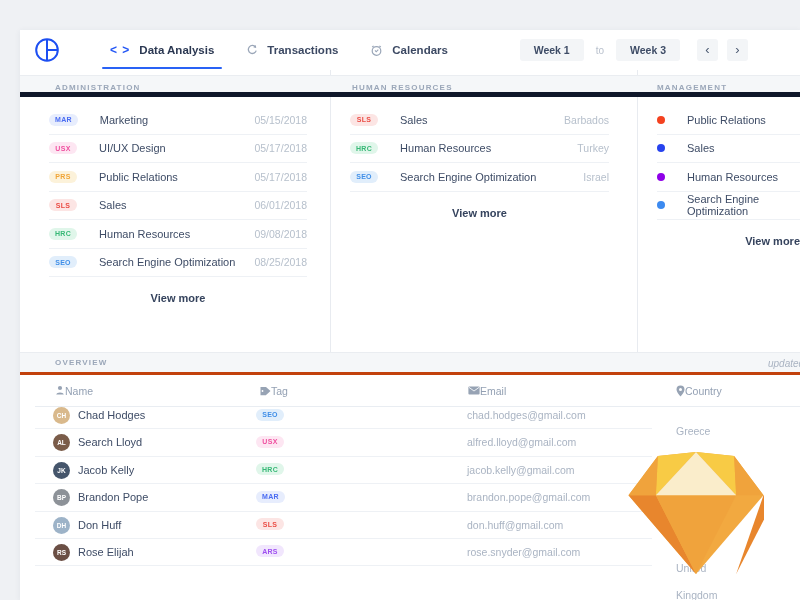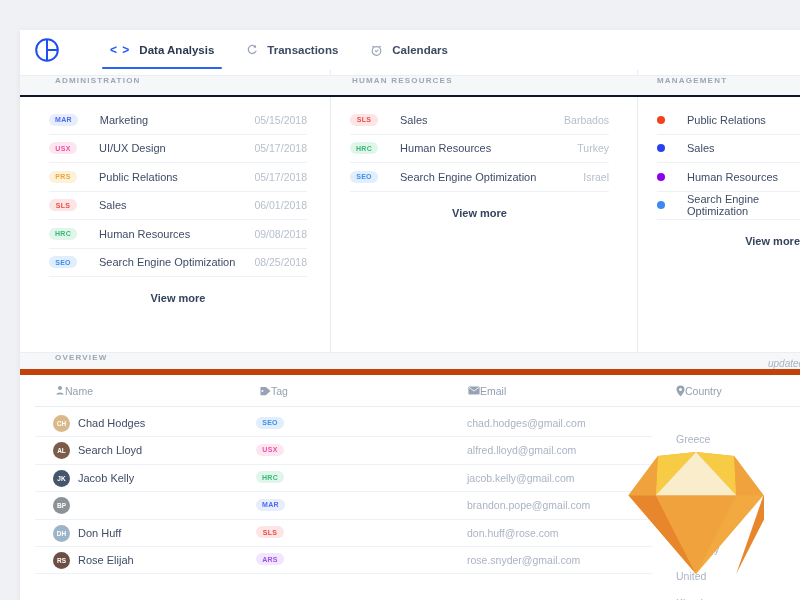--- a/index.html
+++ b/index.html
@@ -24,26 +24,26 @@
   .hdr-right { margin-left:auto; margin-right:52px; display:flex; align-items:center; gap:9px; }
   .wk-btn { height:22px; padding:0 14px; background:#f3f5f7; border:none; border-radius:3px;
             font-family:inherit; font-size:10.5px; font-weight:600; color:#3e4c66; cursor:pointer; }
   .to-lbl { font-size:10px; color:#b9c1cd; margin:0 3px; }
   .nav-btn { width:21px; height:22px; background:#f3f5f7; border:none; border-radius:3px;
              font-family:inherit; font-size:13px; line-height:20px; color:#4a5870; cursor:pointer; }
 
   
   .vdiv { position:absolute; top:40px; height:282px; width:1px; background:#e8ebf0; }
   .sect-bar { position:absolute; top:45px; height:22px; background:#f5f7f9;
-              border-top:1px solid #eaedf1; border-bottom:2px solid #0f172a;
-              display:flex; align-items:flex-start; font-size:8px; font-weight:700;
+              border-top:1px solid #eaedf1; border-bottom:5px solid #0f172a;
+              display:flex; align-items:flex-end; font-size:8px; font-weight:700;
               letter-spacing:1.2px; color:#9ba7b9; }
   .ov-bar { position:absolute; top:322px; left:0; width:780px; height:23px; background:#f5f7f9;
-            border-top:1px solid #eaedf1; border-bottom:6px solid #c2410c;
-            display:flex; align-items:flex-start; font-size:8px; font-weight:700;
+            border-top:1px solid #eaedf1; border-bottom:3px solid #c2410c;
+            display:flex; align-items:center; font-size:8px; font-weight:700;
             letter-spacing:1.2px; color:#9ba7b9; }
   .ov-note { position:absolute; left:748px; top:5px; font-size:10px; font-style:italic;
              font-weight:400; letter-spacing:0; color:#a9b3c2; white-space:nowrap; }
 
   
   .plist { position:absolute; top:76px; }
   .prow { display:flex; align-items:center; height:28.5px; border-bottom:1px solid #eef1f5; cursor:pointer; }
   .prow .lbl { margin-left:10px; font-size:11px; color:#3e4c66;padding-left:12px; }
   .prow .val { margin-left:auto; font-size:10.5px; color:#b7c0cc; }
   .pill { display:inline-block; min-width:28px; text-align:center; padding:2.5px 6px;
@@ -58,21 +58,21 @@
   .dot { width:8px; height:8px; border-radius:50%; flex:0 0 auto; }
   .vm { height:28px; margin-top:7px; display:flex; align-items:center; justify-content:center;
         font-size:11px; font-weight:600; color:#35435d; cursor:pointer; }
   .vm-right { justify-content:flex-end; }
 
   
   .thead { position:absolute; top:345px; left:0; width:780px; height:31px; }
   .thead .th { position:absolute; top:0; height:31px; display:flex; align-items:center; 
                font-size:10.5px; color:#93a0b3; }
   .th-sep { position:absolute; top:376px; left:15px; width:765px; height:1px; background:#e9edf2; }
-  .tbody { position:absolute; top:380px; left:0; width:632px; }
+  .tbody { position:absolute; top:372px; left:0; width:632px; }
   .trow { position:relative; height:27.4px; cursor:pointer; }
   .trow .sep { position:absolute; bottom:0; left:15px; right:0; height:1px; background:#eef1f5; }
   .avatar { position:absolute; left:33px; top:5px; width:17px; height:17px; border-radius:50%;
             color:#fff; font-size:6.5px; font-weight:700; display:flex;
             align-items:center; justify-content:center; }
   .tname { position:absolute; left:58px; top:0; line-height:27.4px; font-size:11px; color:#3e4c66; }
   .tpill { position:absolute; left:236px; top:6.5px; }
   .temail { position:absolute; left:447px; top:0; line-height:27.4px; font-size:10.5px; color:#aab4c3; }
   .tcountry { position:absolute; left:656px; top:0; line-height:27.4px; font-size:10.5px; color:#aab4c3;margin-top:16px; }
 
@@ -105,20 +105,27 @@
       <div class="tab">
         <svg class="ic" width="13" height="13" viewBox="0 0 13 13">
           <circle cx="6.5" cy="7" r="4.3" fill="none" stroke="#9aa6b8" stroke-width="1.2"></circle>
           <path d="M5 6.4 6.2 7.8 8.3 5.6" fill="none" stroke="#9aa6b8" stroke-width="1.1"></path>
           <path d="M2.2 3.2 3.6 1.8 M10.8 3.2 9.4 1.8" fill="none" stroke="#9aa6b8" stroke-width="1.2"></path>
         </svg>
         <span>Calendars</span>
       </div>
     </div>
 
+    <div class="hdr-right">
+      <button class="wk-btn">Week 1</button>
+      <span class="to-lbl">to</span>
+      <button class="wk-btn">Week 3</button>
+      <button class="nav-btn" style="margin-left:8px">‹</button>
+      <button class="nav-btn">›</button>
+    </div>
   </div>
 
   <div class="vdiv" style="left:310px"></div>
   <div class="vdiv" style="left:617px"></div>
 
   <div class="sect-bar" style="left:0;width:310px;padding-left:35px">
     <span>ADMINISTRATION</span>
   </div>
   <div class="sect-bar" style="left:310px;width:307px;padding-left:22px">
     <span>HUMAN RESOURCES</span>
@@ -257,30 +264,31 @@
     <div class="trow">
       <span class="avatar" style="background: rgb(69, 85, 107);">JK</span>
       <span class="tname">Jacob Kelly</span>
       <span class="pill tpill pill-hrc">HRC</span>
       <span class="temail">jacob.kelly@gmail.com</span>
       <span class="tcountry"></span>
       <span class="sep"></span>
     </div>
     <div class="trow">
       <span class="avatar" style="background: rgb(141, 146, 152);">BP</span>
+      <span class="tname">Brandon Pope</span>
       <span class="pill tpill pill-mar">MAR</span>
       <span class="temail">brandon.pope@gmail.com</span>
       <span class="tcountry"></span>
       <span class="sep"></span>
     </div>
     <div class="trow">
       <span class="avatar" style="background: rgb(157, 179, 200);">DH</span>
       <span class="tname">Don Huff</span>
       <span class="pill tpill pill-sls">SLS</span>
-      <span class="temail">don.huff@rose.com</span>
+      <span class="temail">don.huff@gmail.com</span>
       <span class="tcountry">Germany</span>
       <span class="sep"></span>
     </div>
     <div class="trow">
       <span class="avatar" style="background: rgb(107, 79, 69);">RS</span>
       <span class="tname">Rose Elijah</span>
       <span class="pill tpill pill-ars">ARS</span>
       <span class="temail">rose.snyder@gmail.com</span>
       <span class="tcountry">United Kingdom</span>
       <span class="sep"></span>

